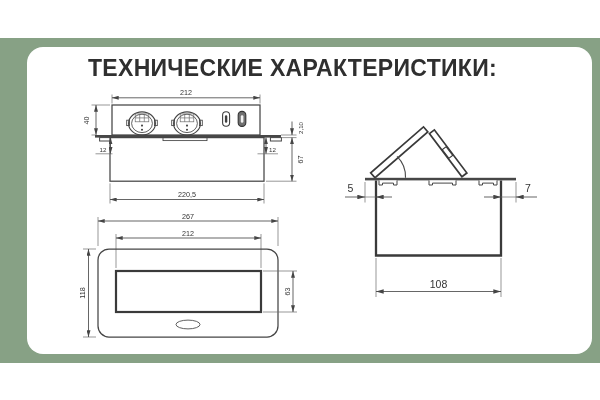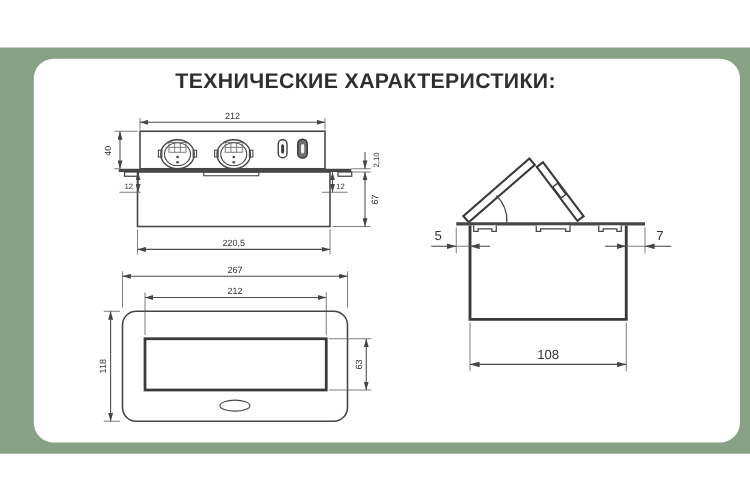--- a/index.html
+++ b/index.html
@@ -1,21 +1,21 @@
 <!DOCTYPE html>
 <html><head>
 <meta charset="utf-8">
 <style>
   html,body{margin:0;padding:0;background:#ffffff;}
   .stage{position:relative;width:600px;height:400px;background:#ffffff;overflow:hidden;
          font-family:"Liberation Sans",sans-serif;}
   .green-band{position:absolute;left:0;top:38px;width:600px;height:325px;background:#87a185;}
   .card{position:absolute;left:27px;top:47px;width:565px;height:307px;background:#ffffff;border-radius:16px;}
   .title{position:absolute;left:0;top:55px;width:585px;text-align:center;margin:0;
-         font-size:17px;font-weight:700;letter-spacing:.3px;color:#2f2f2f;}
+         font-size:23px;font-weight:700;letter-spacing:.3px;color:#2f2f2f;}
   svg.dw{position:absolute;overflow:visible;}
   
   .ol{fill:none;stroke:#454545;stroke-width:1.25;}
   .ol2{fill:none;stroke:#454545;stroke-width:.85;}
   .thk{fill:none;stroke:#3a3a3a;stroke-width:2.3;}
   .dl{stroke:#4a4a4a;stroke-width:.85;fill:none;}
   .xl{stroke:#6a6a6a;stroke-width:.7;fill:none;}
   .tab{fill:#ffffff;stroke:#454545;stroke-width:1;}
   text{fill:#333333;}
   .dim{font-size:7.2px;}

